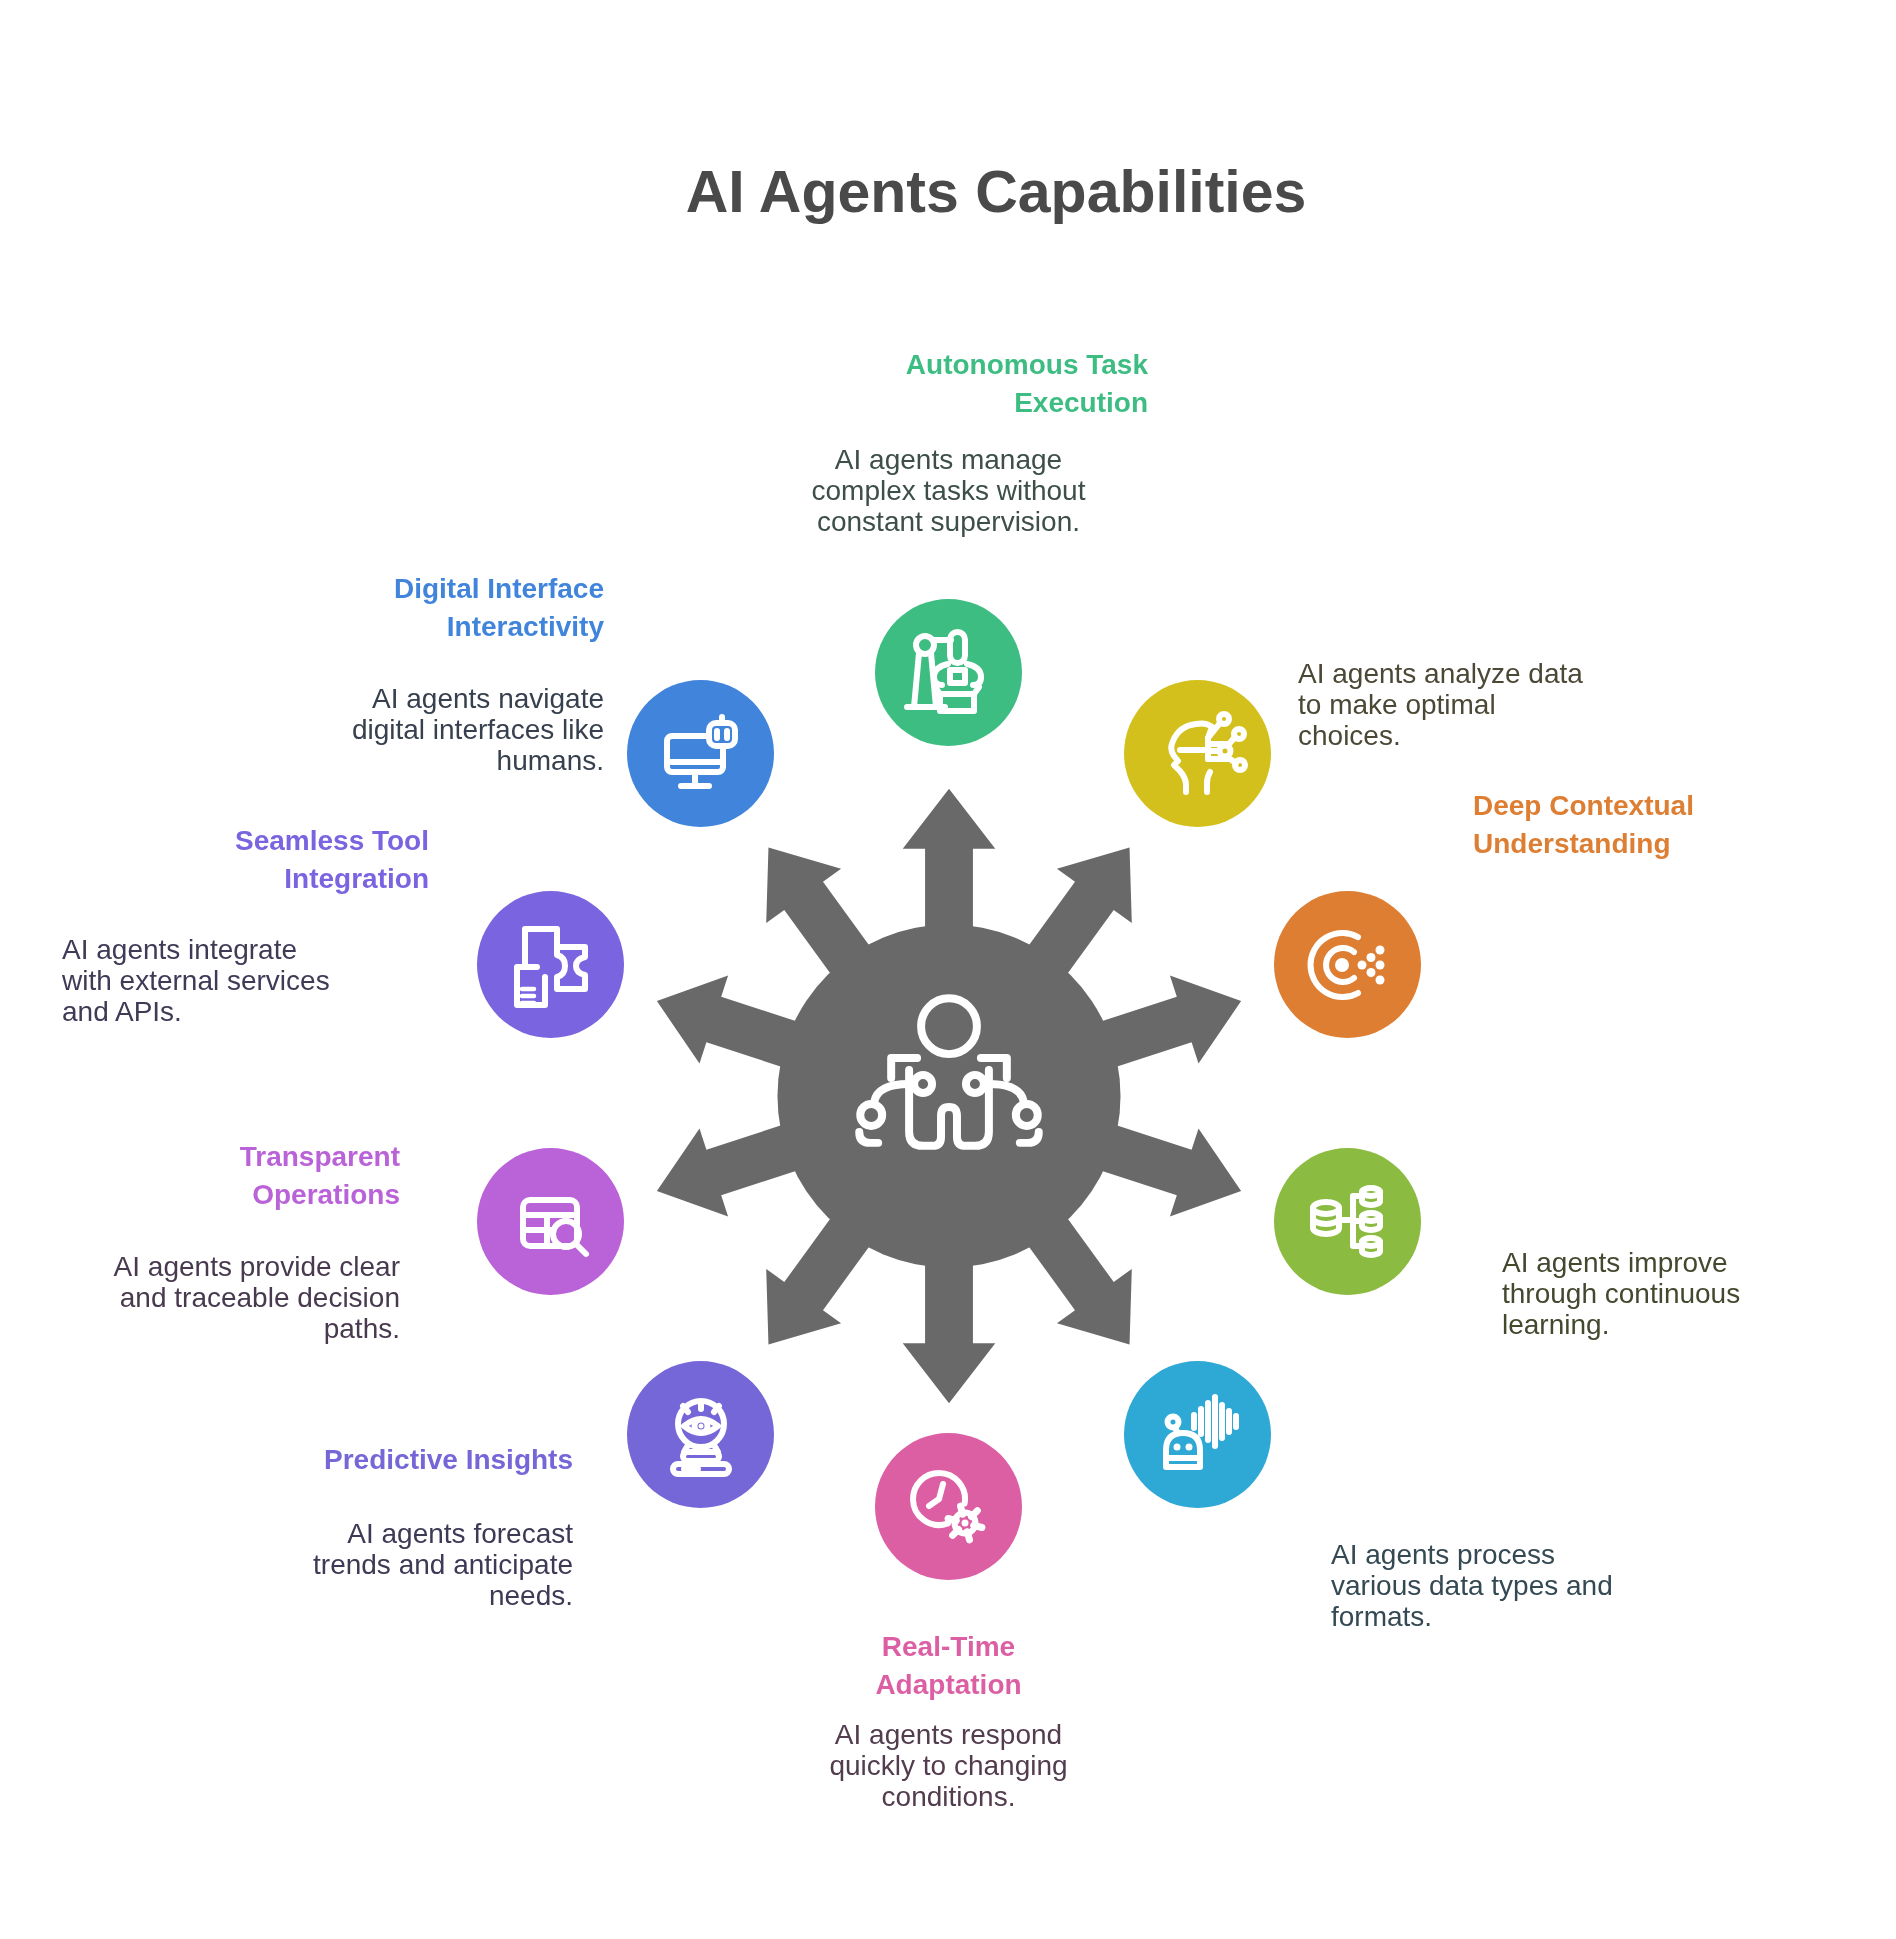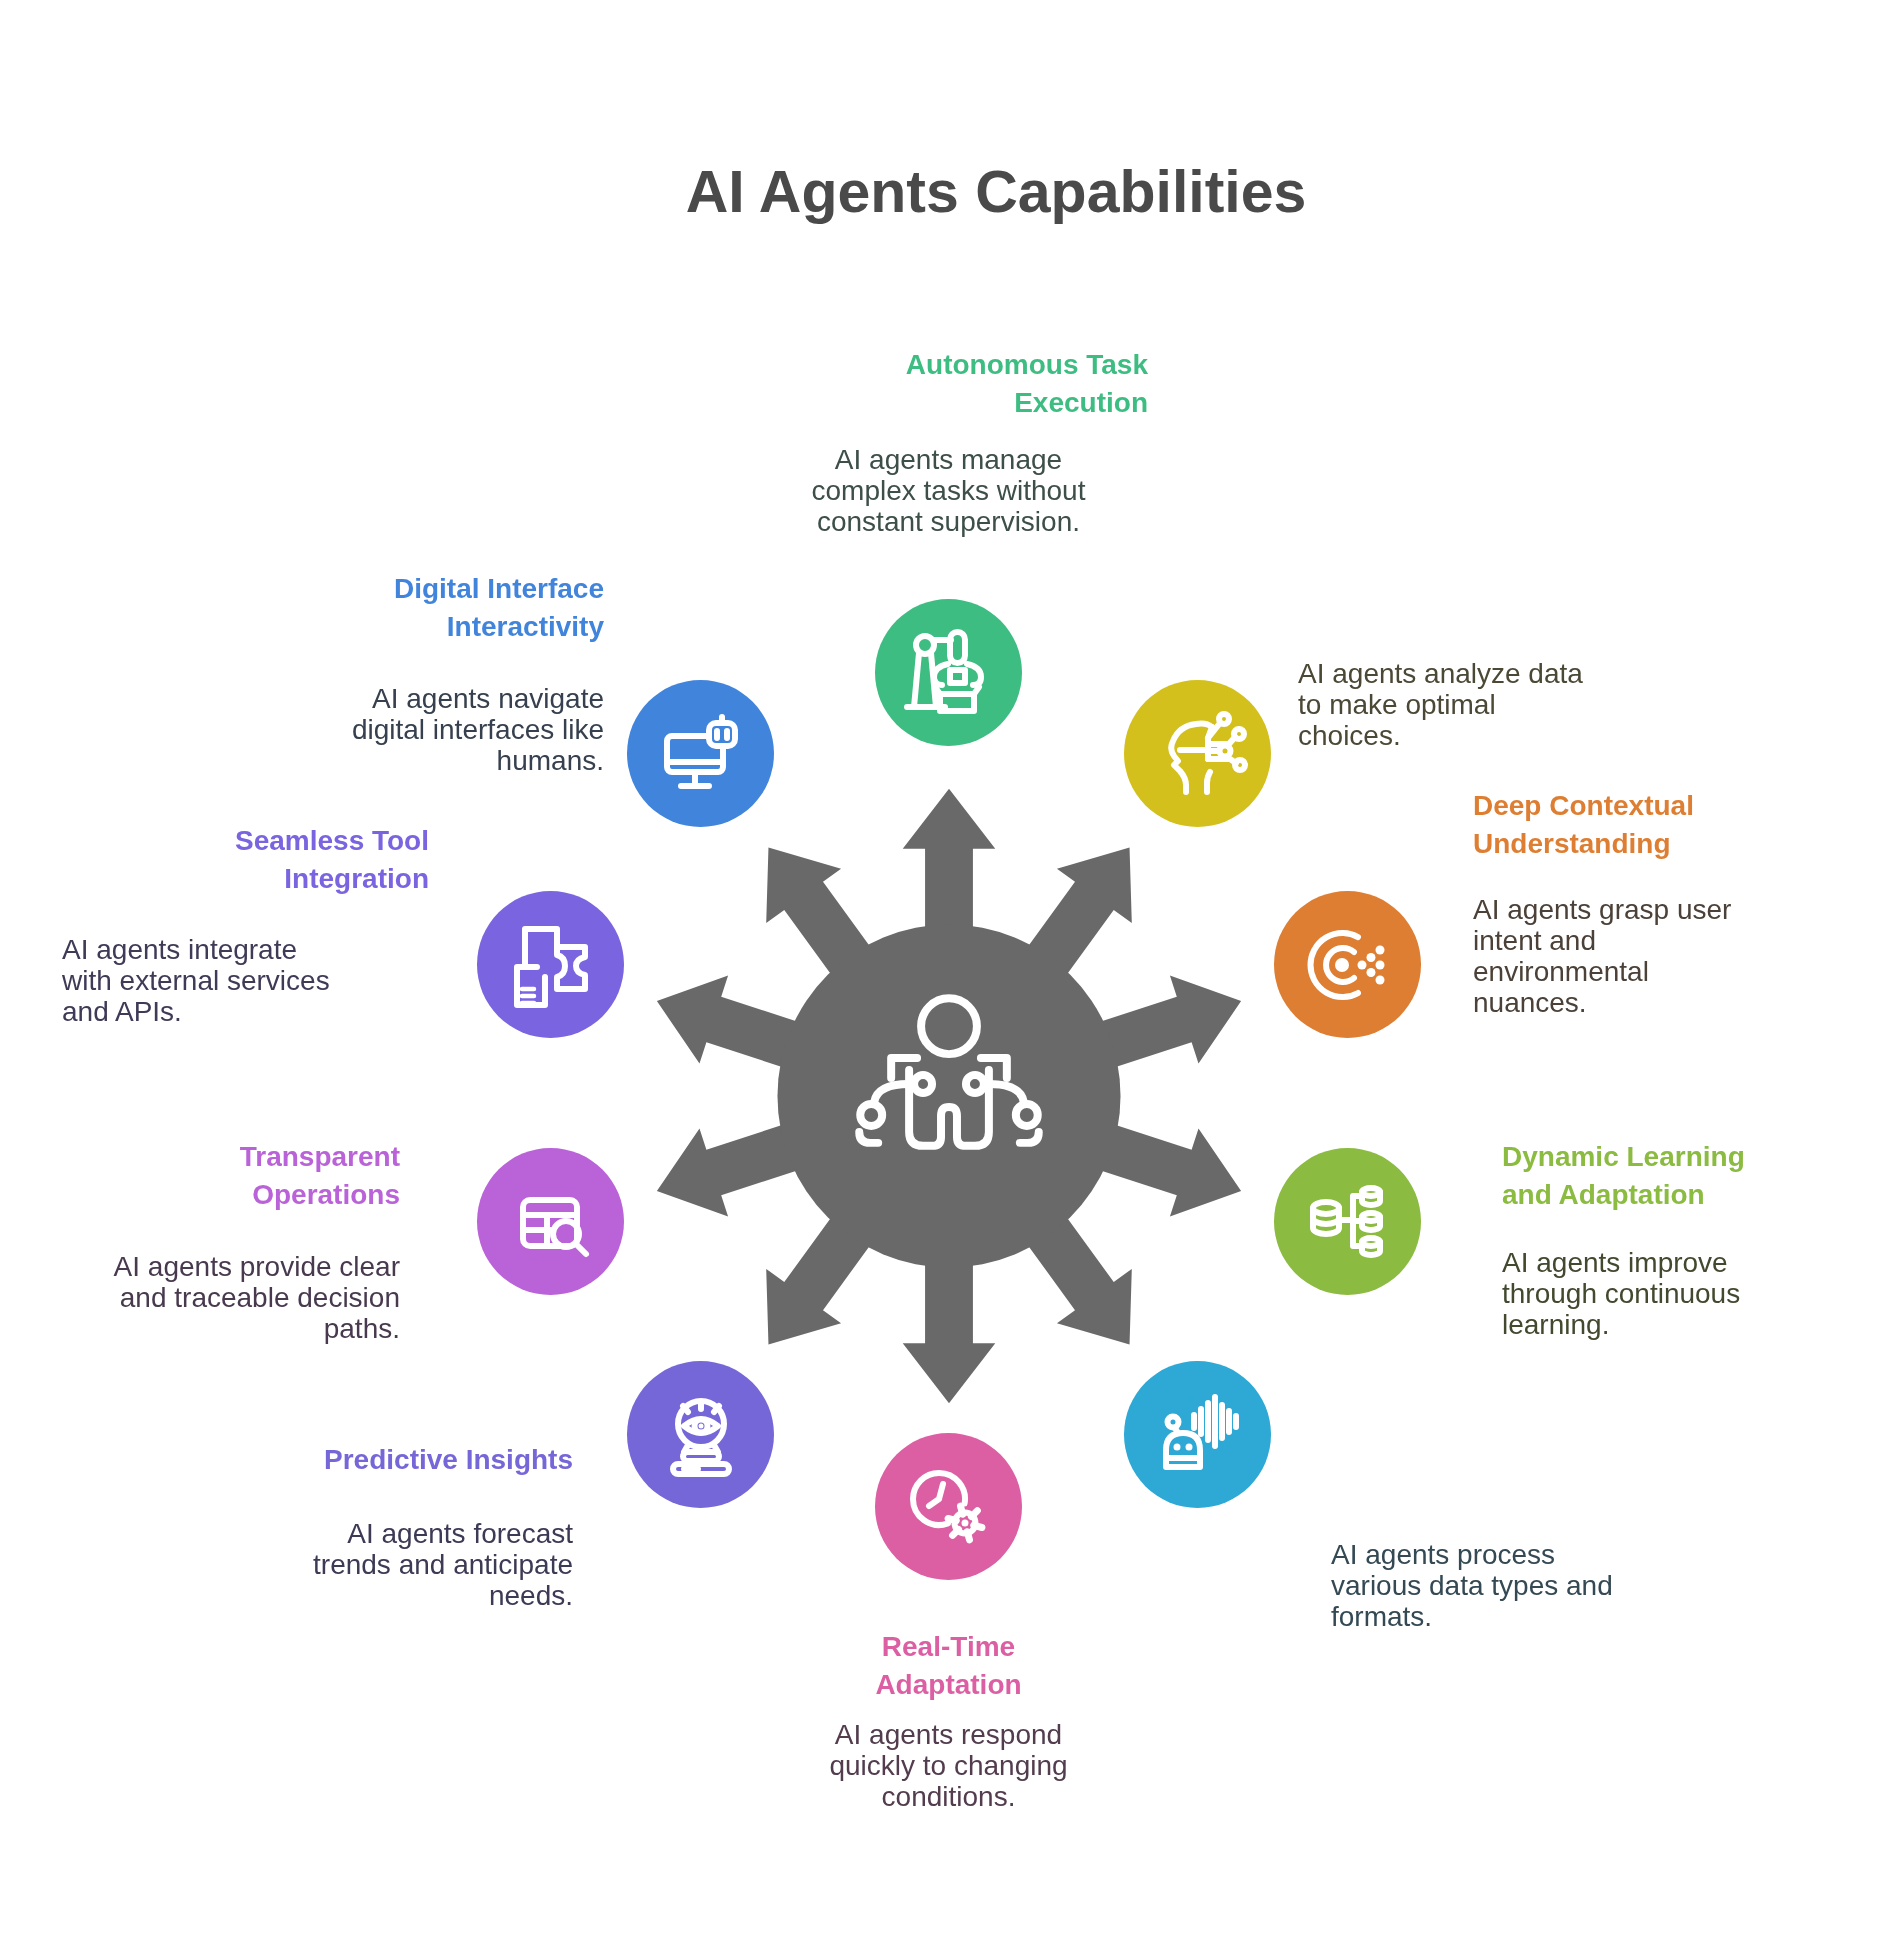--- a/index.html
+++ b/index.html
@@ -128,46 +128,40 @@
           <path d="M58 53 H80 L86 57"></path>
             <circle cx="90" cy="59" r="5"></circle>
         </g>
       </svg>
     </div>
   </div>
 
   <div class="sec s2" style="--c: #dd7e33; --tc: #4b4138;">
     <div class="sec-title">Deep Contextual
 Understanding</div>
-    <div class="sec-body">AI agents grasp user
-intent and
-environmental
-nuances.</div>
     <div class="bubble">
       <svg viewBox="0 0 96 96">
         <g fill="none" stroke="#fff" stroke-width="6" stroke-linecap="round" stroke-linejoin="round">
           <path d="M58 20 A32 32 0 1 0 58 76"></path>
           <path d="M54 35 A17 17 0 1 0 54 61"></path>
           <circle cx="42" cy="48" r="7" fill="#fff" stroke="none"></circle>
           <g fill="#fff" stroke="none">
             <circle cx="62" cy="48" r="4.5"></circle>
               <circle cx="71" cy="40.5" r="4.5"></circle>
               <circle cx="71" cy="55.5" r="4.5"></circle>
             <circle cx="80" cy="33" r="4.5"></circle>
               <circle cx="80" cy="48" r="4.5"></circle>
               <circle cx="80" cy="63" r="4.5"></circle>
           </g>
         </g>
       </svg>
     </div>
   </div>
 
   <div class="sec s3" style="--c: #8bbb40; --tc: #43492f;">
-    <div class="sec-title">Dynamic Learning
-and Adaptation</div>
     <div class="sec-body">AI agents improve
 through continuous
 learning.</div>
     <div class="bubble">
       <svg viewBox="0 0 96 96">
         <g fill="none" stroke="#fff" stroke-width="6" stroke-linecap="round" stroke-linejoin="round">
           <ellipse cx="26" cy="34" rx="13" ry="6"></ellipse>
           <path d="M13 34 V54 A13 6 0 0 0 39 54 V34"></path>
           <path d="M13 44 A13 6 0 0 0 39 44"></path>
           <path d="M39 46 H53 M53 22 V72 M53 22 H60 M53 47 H60 M53 72 H60"></path>

